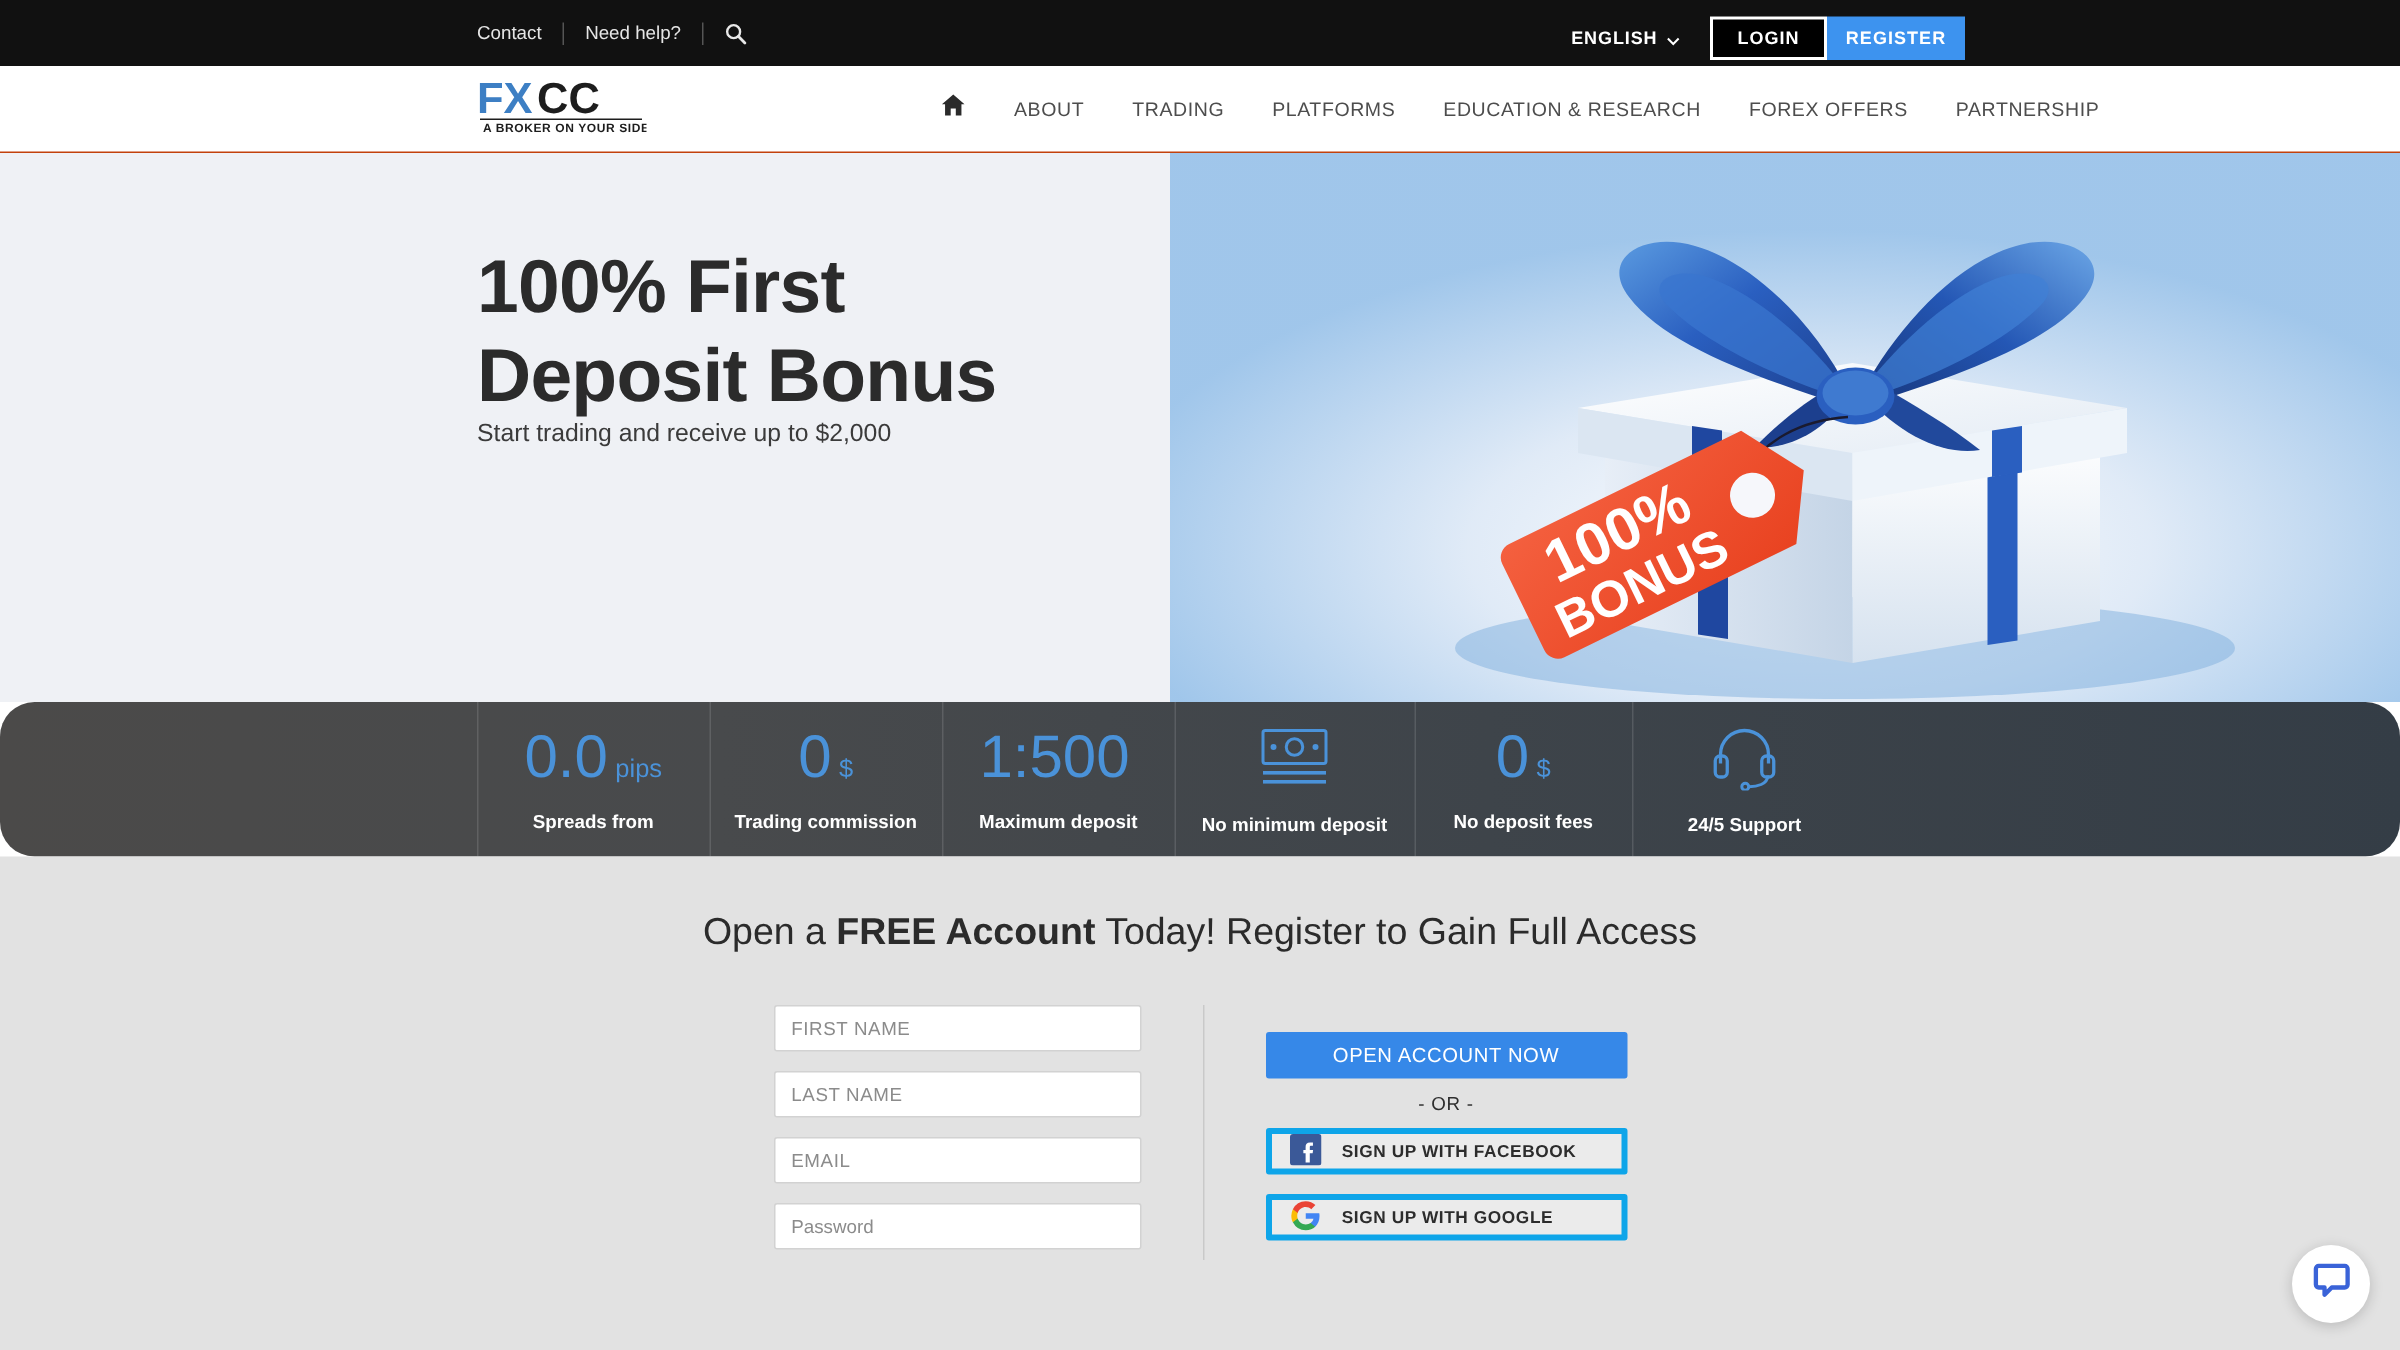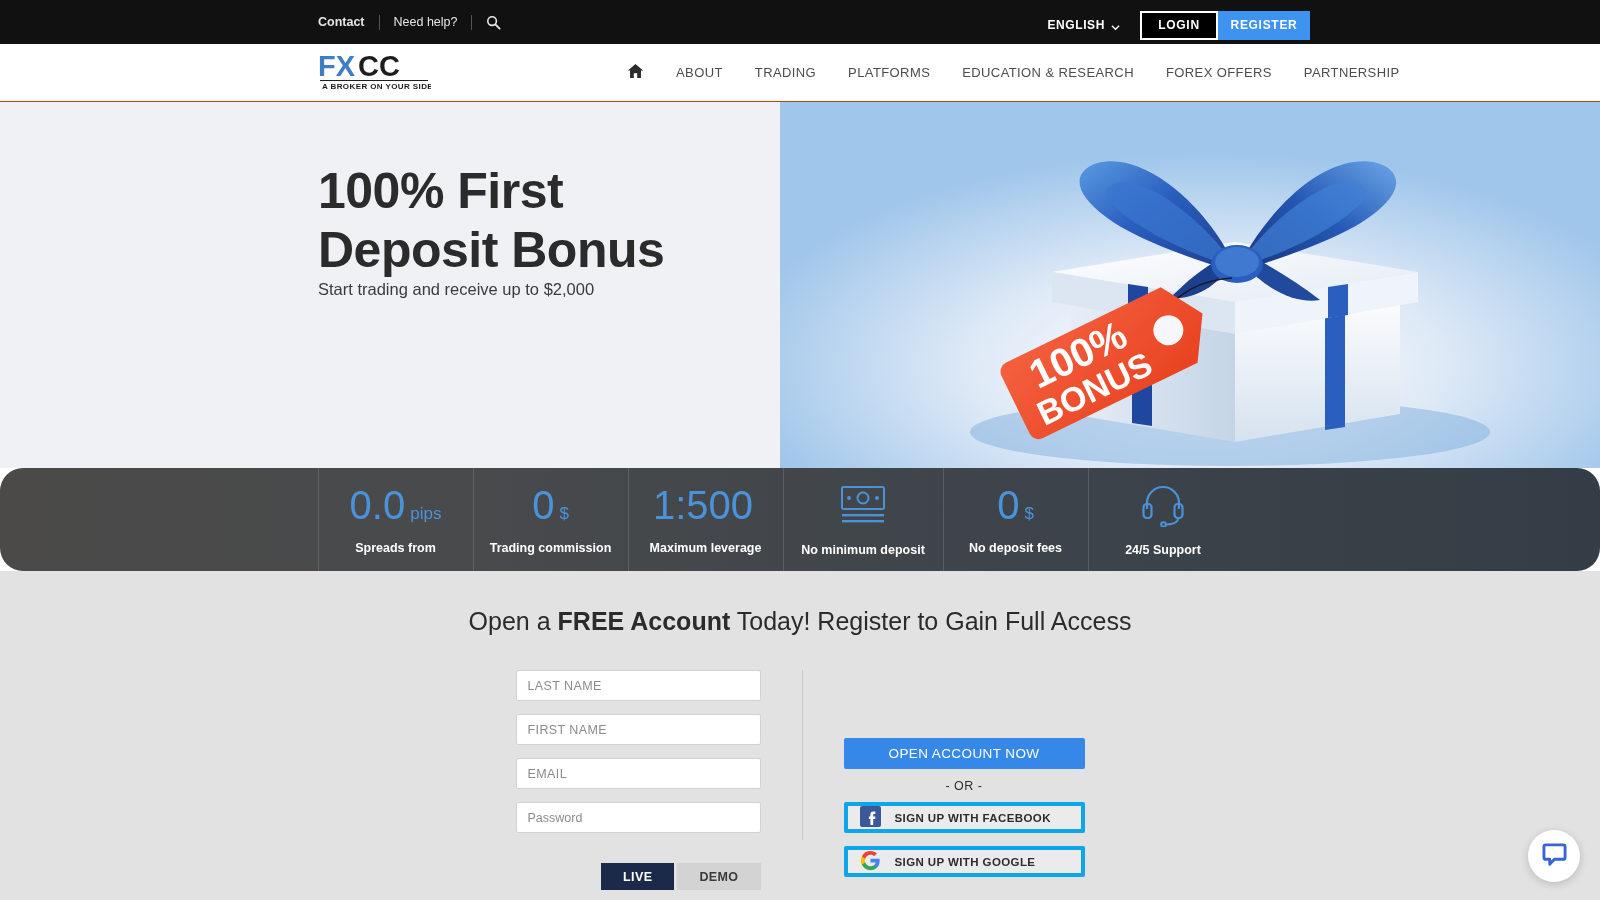--- a/index.html
+++ b/index.html
@@ -18,21 +18,21 @@
   }
   .topbar-left {
     display: flex; align-items: center;
     margin-left: 318px; gap: 0px;
   }
   .topbar-link {
     color: #e6e6e6; font-size: 12.5px;
     text-decoration: none; padding: 0 14px;
     white-space: nowrap;
   }
-  .topbar-link:first-child { padding-left: 0; font-weight: bold; }
+  .topbar-link:first-child { padding-left: 0; }
   .tb-sep { width: 1px; height: 15px; background: #555; }
   .search-btn {
     padding: 0 14px; display: flex; align-items: center;
     background: none; border: none; cursor: pointer;
   }
   .search-btn svg { display: block; }
 
   .topbar-right {
     position: absolute; right: 290px; top: 3px; height: 44px;
     display: flex; align-items: center; gap: 0px;
@@ -360,21 +360,21 @@
       <span class="stat-unit">$</span>
     </div>
     <div class="stat-label">Trading commission</div>
   </div>
 
   <div class="stat" style="width:155px;">
     <div class="stat-value">
       <span>1:500</span>
       <span class="stat-unit"></span>
     </div>
-    <div class="stat-label">Maximum leverage</div>
+    <div class="stat-label">Maximum deposit</div>
   </div>
 
   <div class="stat" style="width:160px;">
     <div class="stat-icon">
       <svg width="46" height="42" viewBox="0 0 46 42">
         <rect x="2" y="3" width="42" height="22" rx="1.5" fill="none" stroke="#4a92d9" stroke-width="2"></rect>
         <circle cx="23" cy="14" r="5.5" fill="none" stroke="#4a92d9" stroke-width="2"></circle>
         <circle cx="9" cy="14" r="2" fill="#4a92d9"></circle>
         <circle cx="37" cy="14" r="2" fill="#4a92d9"></circle>
         <rect x="2" y="30" width="42" height="2.4" fill="#4a92d9"></rect>
@@ -407,28 +407,24 @@
 </div>
 
 <div class="signup">
   <div class="signup-head">
     <span>Open a </span><b>FREE Account</b><span> Today! Register to Gain Full Access</span>
   </div>
 
   <div class="signup-body">
 
     <div class="form-col">
+      <input class="field upper" type="text" placeholder="FIRST NAME" style="">
       <input class="field upper" type="text" placeholder="LAST NAME" style="">
-      <input class="field upper" type="text" placeholder="FIRST NAME" style="">
       <input class="field upper" type="text" placeholder="EMAIL" style="">
       <input class="field" type="password" placeholder="Password" style="">
-      <div class="tabs">
-        <button class="tab live">LIVE</button>
-        <button class="tab demo">DEMO</button>
-      </div>
     </div>
 
     <div class="vdiv"></div>
 
     <div class="social-col">
       <button class="btn-open">OPEN ACCOUNT NOW</button>
       <div class="or-text">- OR -</div>
 
       <button class="btn-social">
         <span>

